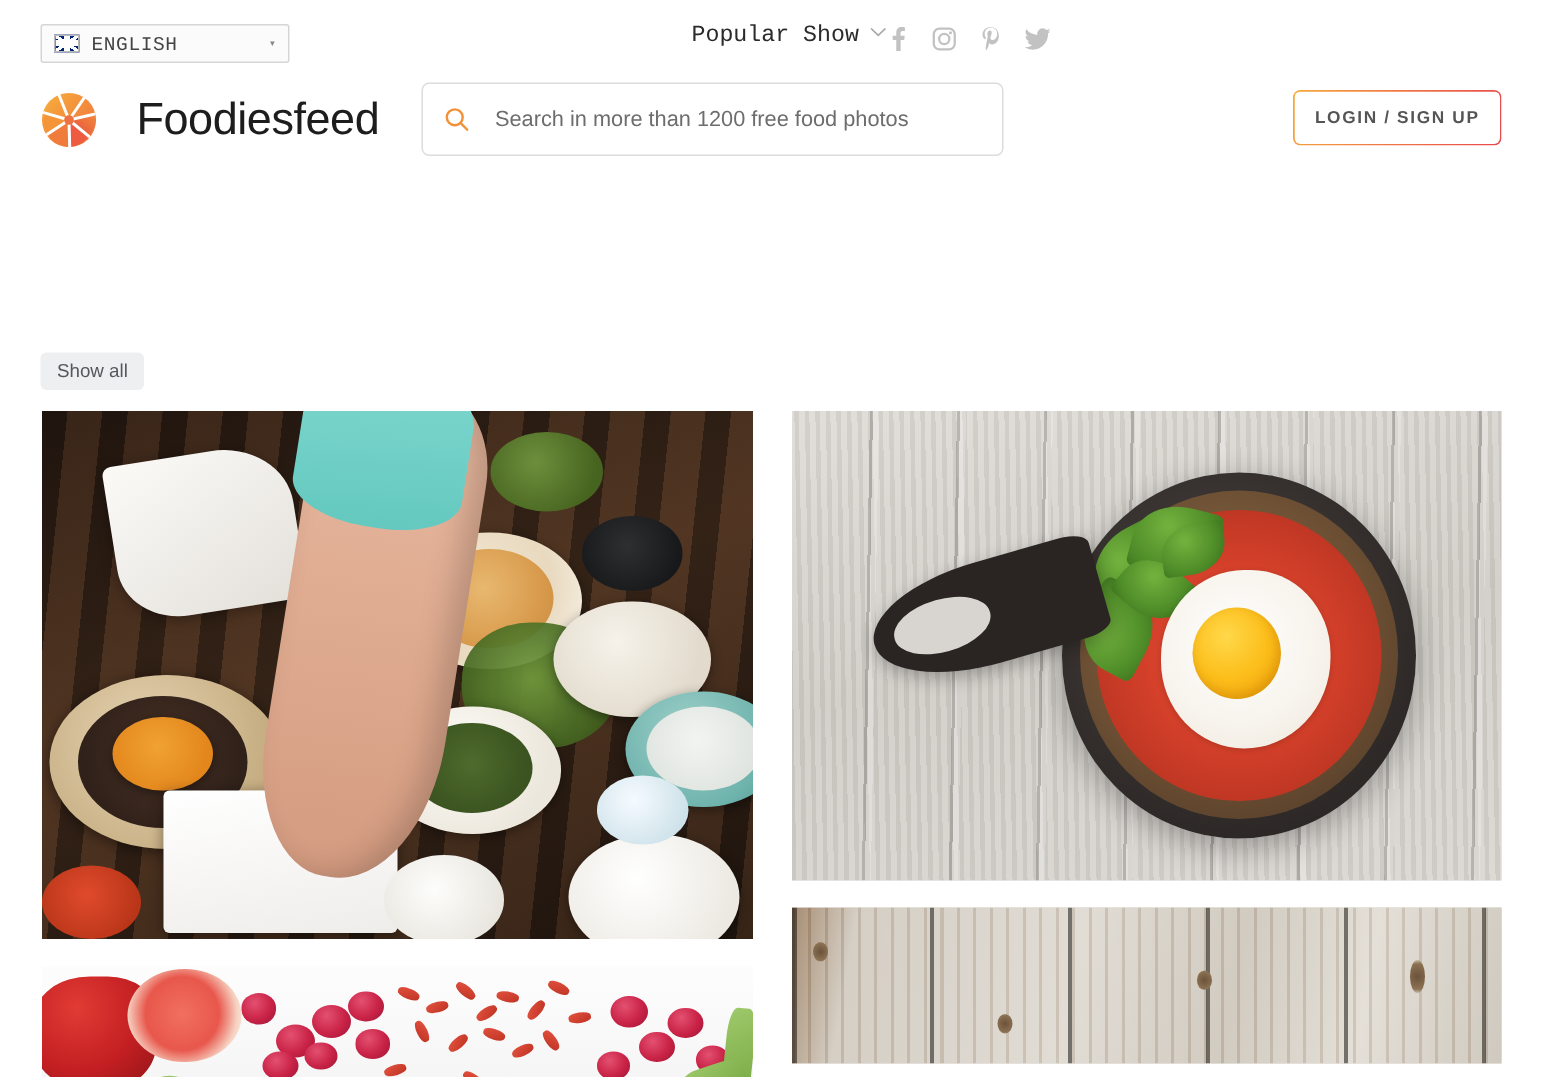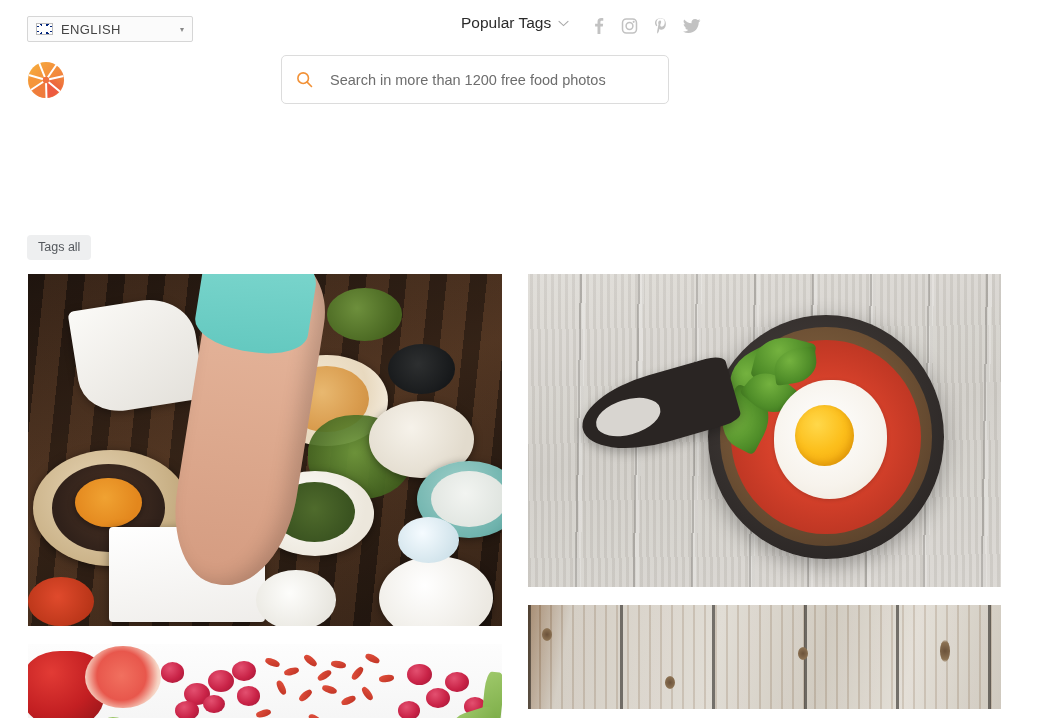--- a/index.html
+++ b/index.html
@@ -12,21 +12,21 @@
     overflow: hidden;
     position: relative;
   }
 
   .page { width: 1037px; height: 718px; position: relative; }
 
   
   .topbar {
     position: absolute;
     top: 0; left: 0;
-    width: 836px; height: 56px;
+    width: 836px; height: 56px; font-family: Liberation Mono, monospace;
   }
 
   .lang-select {
     position: absolute;
     left: 27px; top: 16px;
     width: 166px; height: 26px;
     border: 1px solid #d6d6d6;
     background: #fbfbfb;
     border-radius: 2px;
     display: flex;
@@ -471,21 +471,21 @@
 
   <div class="topbar">
 
     <div class="lang-select">
       <span class="flag-uk"></span>
       <span class="lang-label">ENGLISH</span>
       <span class="lang-caret">▾</span>
     </div>
 
     <div class="popular-tags">
-      <span>Popular Tags</span>
+      <span>Popular Show</span>
       <span class="pt-caret">
         <svg width="11" height="7" viewBox="0 0 11 7">
             <path d="M1 1.3 L5.5 5.6 L10 1.3" fill="none" stroke="#a9a9a9" stroke-width="1.1" stroke-linecap="round"></path>
           </svg>
       </span>
     </div>
 
     <div class="social">
       <a href="#">
         <svg width="17" height="18" viewBox="0 0 17 18">
@@ -536,34 +536,36 @@
           <path d="M20 20 L37.5 16"></path>
             <path d="M20 20 L34 31.5"></path>
             <path d="M20 20 L20.5 39"></path>
           <path d="M20 20 L4.8 30"></path>
             <path d="M20 20 L2.8 15"></path>
             <path d="M20 20 L13 2.5"></path>
           <path d="M20 20 L31 4"></path>
         </g>
         <circle cx="20" cy="20" r="3.4" fill="#ef7140"></circle>
       </svg>
+      <span class="brand-name">Foodiesfeed</span>
     </a>
 
     <div class="searchbox">
       <svg class="search-ico" viewBox="0 0 18 18">
         <circle cx="7.6" cy="7.6" r="5.6" fill="none" stroke="#f29136" stroke-width="1.7"></circle>
         <path d="M11.8 11.8 L16.4 16.4" stroke="#f29136" stroke-width="1.7" stroke-linecap="round"></path>
       </svg>
       <input class="search-input" type="text" placeholder="Search in more than 1200 free food photos" style="">
     </div>
 
+    <button class="btn-login">LOGIN / SIGN UP</button>
   </div>
 
   <div class="section-head">
-    <button class="show-all">Tags all</button>
+    <button class="show-all">Show all</button>
   </div>
 
   <div class="grid">
 
     <div class="col col-left">
 
       <a href="#" class="photo p-table" style="height:352px">
         <span class="photo-inner">
           <span class="wood"></span>
           <span class="napkin"></span>

